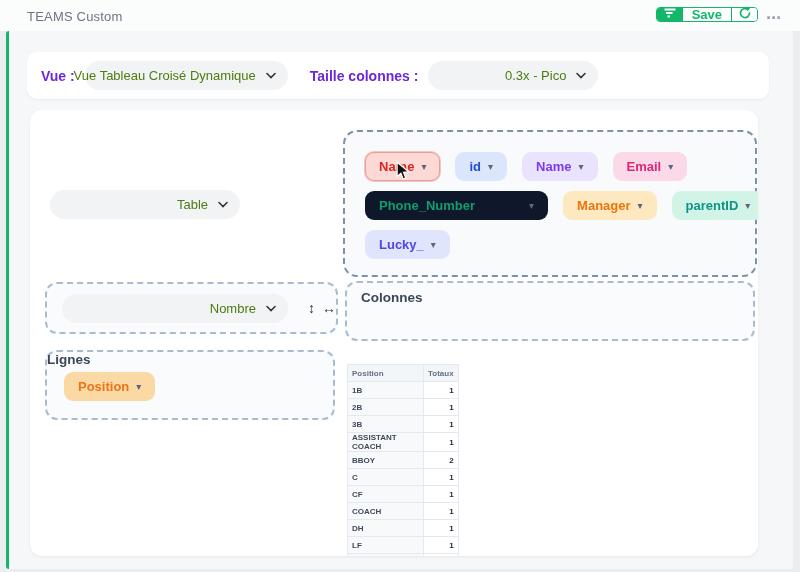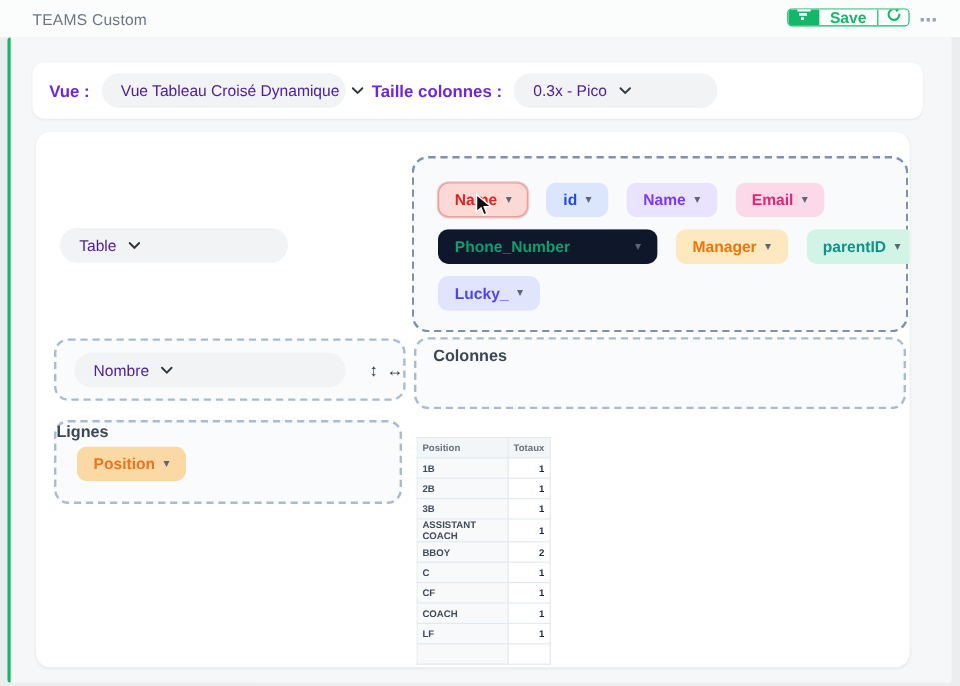--- a/index.html
+++ b/index.html
@@ -48,22 +48,22 @@
   
   .toolbar-card {
     position:absolute; left:27px; top:52px; width:742px; height:47px;
     background:#ffffff; border-radius:10px;
     box-shadow:0 1px 2px rgba(16,24,40,.06);
     display:flex; align-items:center; padding-left:14px;
   }
   .tb-label { font-size:14px; font-weight:700; color:#6d28d9; white-space:nowrap; }
   .select-pill {
     height:29px; background:#f1f3f5; border-radius:15px;
-    display:flex; align-items:center; justify-content:flex-start;
-    padding:0 12px 0 16px; font-size:13px; color:#4c1d95; cursor:pointer;
+    display:flex; align-items:center; justify-content:flex-end;
+    padding:0 12px 0 16px; font-size:13px; color:#4d7c0f; cursor:pointer;
     white-space:nowrap;
   }
   .select-pill .chev { margin-left:10px; display:flex; }
   .vue-select   { width:203px; margin-left:10px; }
   .taille-select{ width:170px; margin-left:10px; }
   .taille-label { margin-left:22px; }
   
   .main-card {
     position:absolute; left:30px; top:110px; width:728px; height:446px;
     background:#ffffff; border-radius:12px;
@@ -285,20 +285,24 @@
           </tr>
           <tr>
             <td class="pos">CF</td>
             <td class="tot">1</td>
           </tr>
           <tr>
             <td class="pos">COACH</td>
             <td class="tot">1</td>
           </tr>
           <tr>
+            <td class="pos">DH</td>
+            <td class="tot">1</td>
+          </tr>
+          <tr>
             <td class="pos">LF</td>
             <td class="tot">1</td>
           </tr>
           <tr>
             <td class="pos"></td>
             <td class="tot"></td>
           </tr>
         </tbody>
     </table>
   </div>

